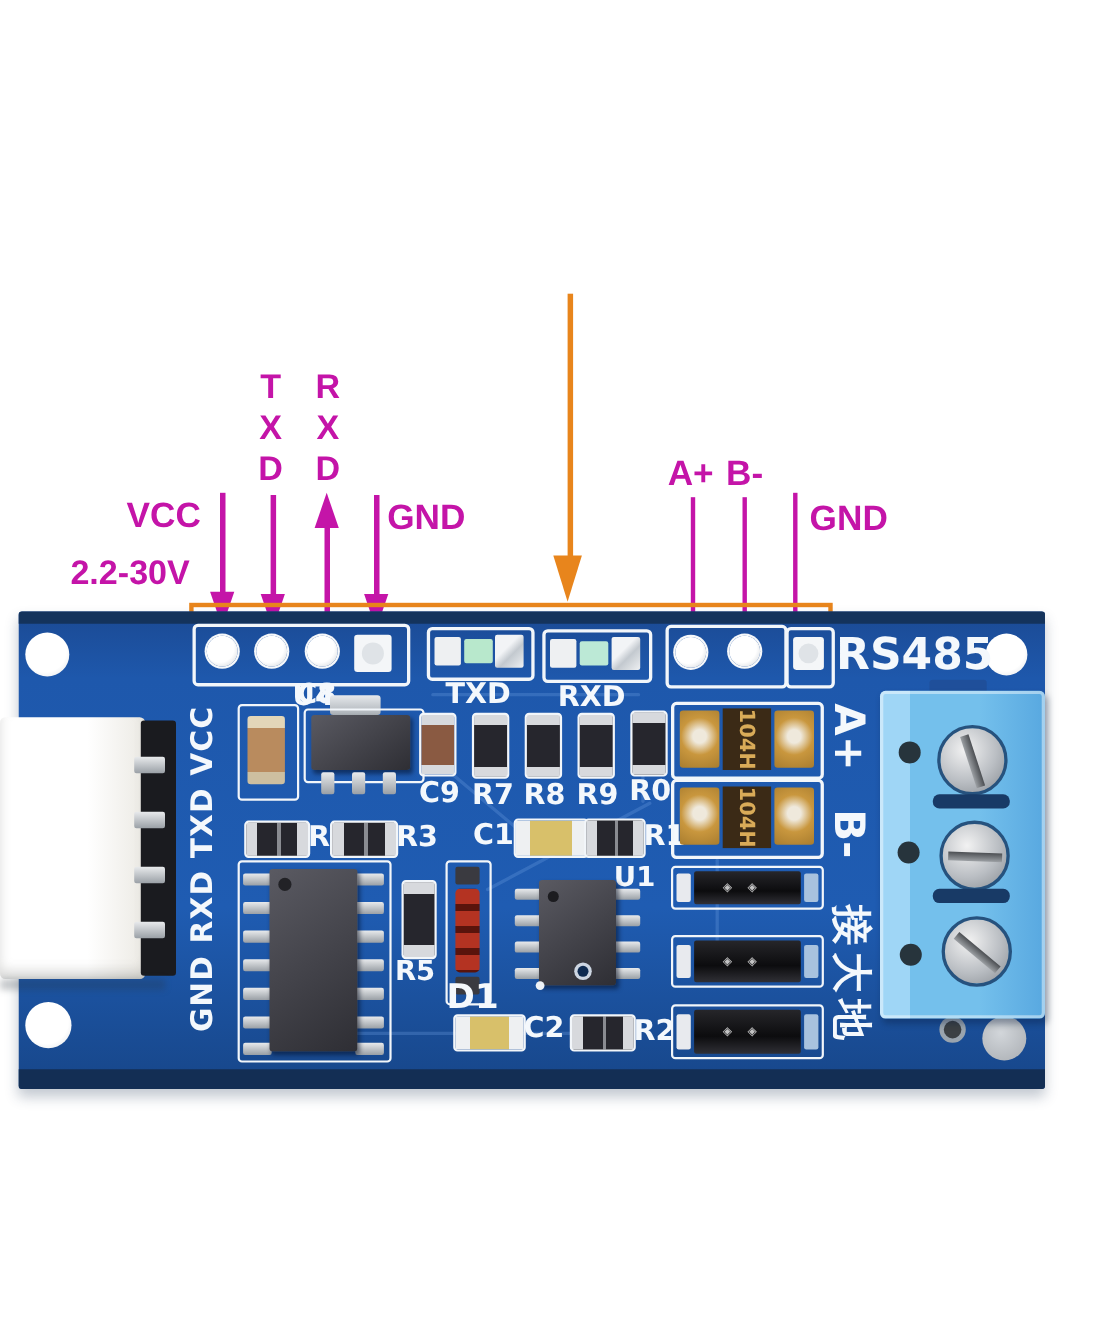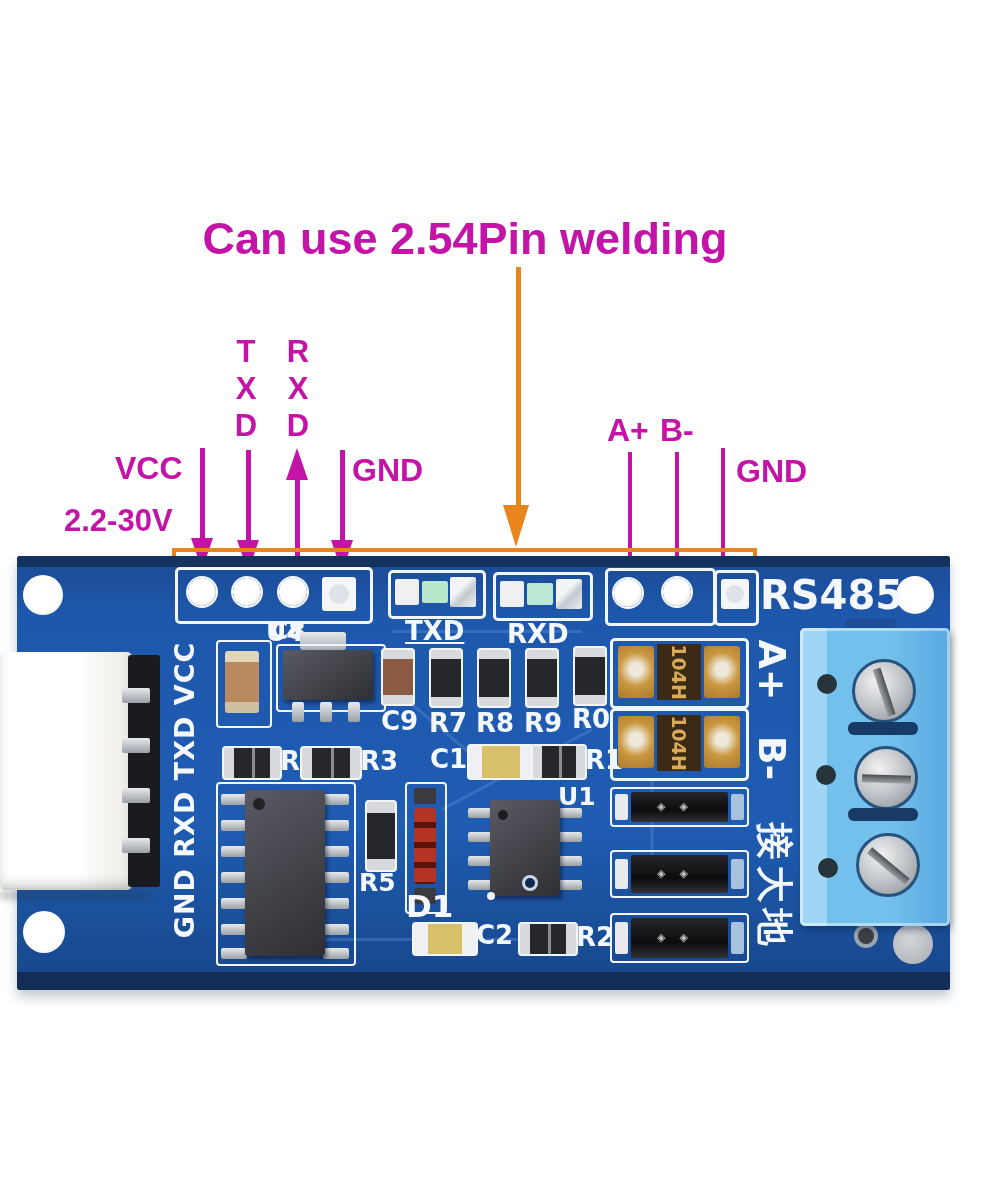--- a/index.html
+++ b/index.html
@@ -40,21 +40,20 @@
          color:rgba(255,255,255,.75);font-size:11px;display:flex;align-items:center;justify-content:center;letter-spacing:14px;font-family:"DejaVu Sans",sans-serif;}
   .trace{position:absolute;background:#6ea0e0;opacity:.30;border-radius:2px;}
   .rot90c{position:absolute;display:flex;align-items:center;justify-content:center;transform:rotate(90deg);}
   .rotm90c{position:absolute;display:flex;align-items:center;justify-content:center;transform:rotate(-90deg);}
 </style>
 </head>
 <body>
 
 <div id="canvas">
 
-  <div class="callout" style="left:115px;top:213px;width:700px;text-align:center;font-size:45px;">Can use 2.54Pin welding</div>
 
   <div class="oline" style="left:516px;top:267px;height:242px;"></div>
   <div class="ohead" style="left:503px;top:505px;"></div>
 
   <div class="callout" style="left:115px;top:450px;font-size:32px;">VCC</div>
   <div class="callout" style="left:64px;top:503px;font-size:31px;">2.2-30V</div>
   <div class="callout vletters" style="left:228px;top:333px;">T X D</div>
   <div class="callout vletters" style="left:280px;top:333px;">R X D</div>
   <div class="callout" style="left:352px;top:452px;font-size:32px;">GND</div>
   <div class="callout" style="left:607px;top:412px;font-size:32px;">A+</div>
@@ -99,21 +98,21 @@
     <div class="pinc" style="left:216px;top:22px;width:28px;height:28px;"></div>
     <div class="pinc" style="left:262px;top:22px;width:28px;height:28px;"></div>
     <div class="abs" style="left:305px;top:21px;width:34px;height:34px;background:#f4f6f8;border-radius:3px;"></div>
     <div class="abs" style="left:312px;top:28px;width:20px;height:20px;border-radius:50%;background:#dfe3e7;"></div>
 
     <div class="wbox" style="left:371px;top:14px;width:92px;height:43px;">
       <div class="abs" style="left:4px;top:6px;width:24px;height:26px;background:#eef0f2;border-radius:2px;"></div>
       <div class="abs" style="left:31px;top:8px;width:26px;height:22px;background:#b8e8cc;border-radius:2px;"></div>
       <div class="abs" style="left:59px;top:4px;width:26px;height:30px;background:linear-gradient(135deg,#f2f4f6 40%,#c3c9cf 60%,#eef0f2);border-radius:2px;"></div>
     </div>
-    <div class="silk" style="left:388px;top:60px;font-size:26px;text-decoration:underline;">TXD</div>
+    <div class="silk" style="left:388px;top:60px;font-size:26px;">TXD</div>
     <div class="wbox" style="left:476px;top:16px;width:94px;height:43px;">
       <div class="abs" style="left:4px;top:6px;width:24px;height:26px;background:#eef0f2;border-radius:2px;"></div>
       <div class="abs" style="left:31px;top:8px;width:26px;height:22px;background:#bce9d6;border-radius:2px;"></div>
       <div class="abs" style="left:60px;top:4px;width:26px;height:30px;background:linear-gradient(135deg,#f2f4f6 40%,#c3c9cf 60%,#eef0f2);border-radius:2px;"></div>
     </div>
     <div class="silk" style="left:490px;top:63px;font-size:26px;">RXD</div>
 
     <div class="wbox" style="left:588px;top:12px;width:105px;height:52px;"></div>
     <div class="pinc" style="left:597px;top:23px;width:28px;height:28px;"></div>
     <div class="pinc" style="left:646px;top:22px;width:28px;height:28px;"></div>

